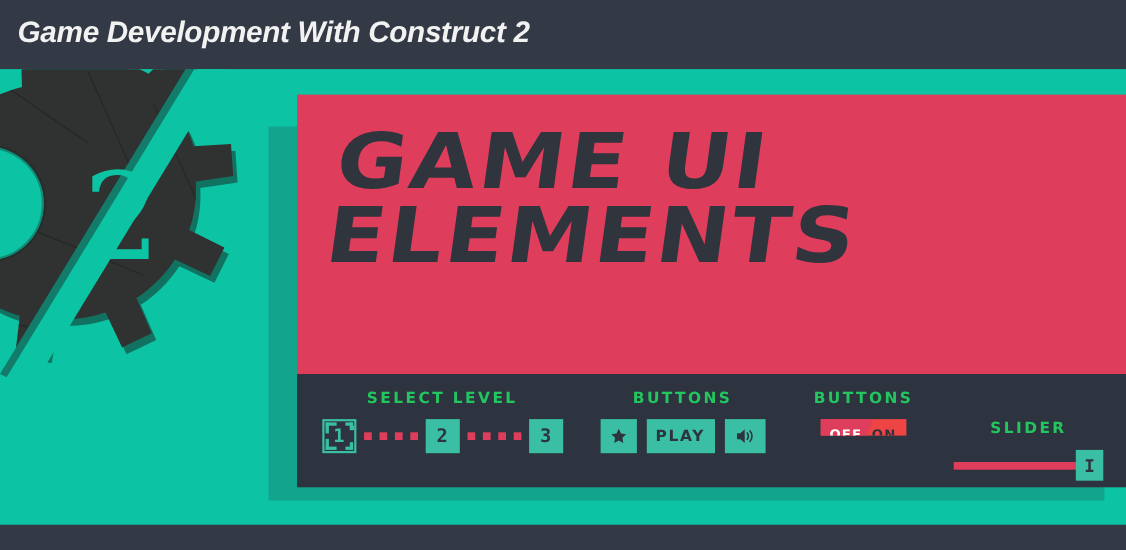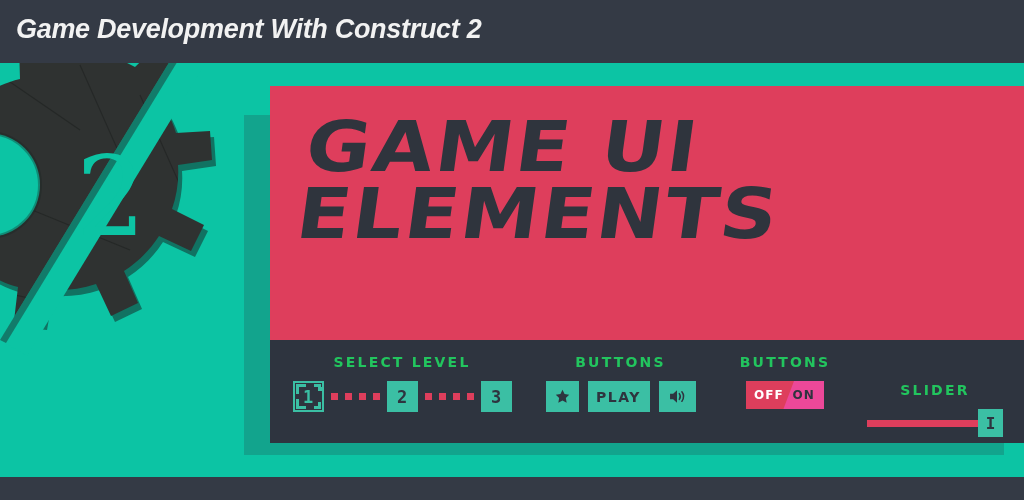--- a/index.html
+++ b/index.html
@@ -138,22 +138,22 @@
   }
   .btn-icon { width:33px; }
   .btn-play { width:62px; }
   .btn-sound { width:37px; }
   .btn svg { display:block; }
 
   
   .grp-switch { left:460px; top:14px; width:110px; }
   .switch {
     position:relative; margin:11px auto 0;
-    width:78px; height:28px; overflow:hidden;
-    background:#ec4899;
+    width:78px; height:15px; overflow:hidden;
+    background:#ef4444;
     padding-left:42px;
   }
   .switch-off {
     position:absolute; left:0; top:0; width:48px; height:28px;
     background:#de3e5c;
     clip-path:polygon(0 0, 100% 0, 78% 100%, 0 100%);
   }
   .switch-lbl {
     position:absolute; top:0; height:28px;
     display:flex; align-items:center;

